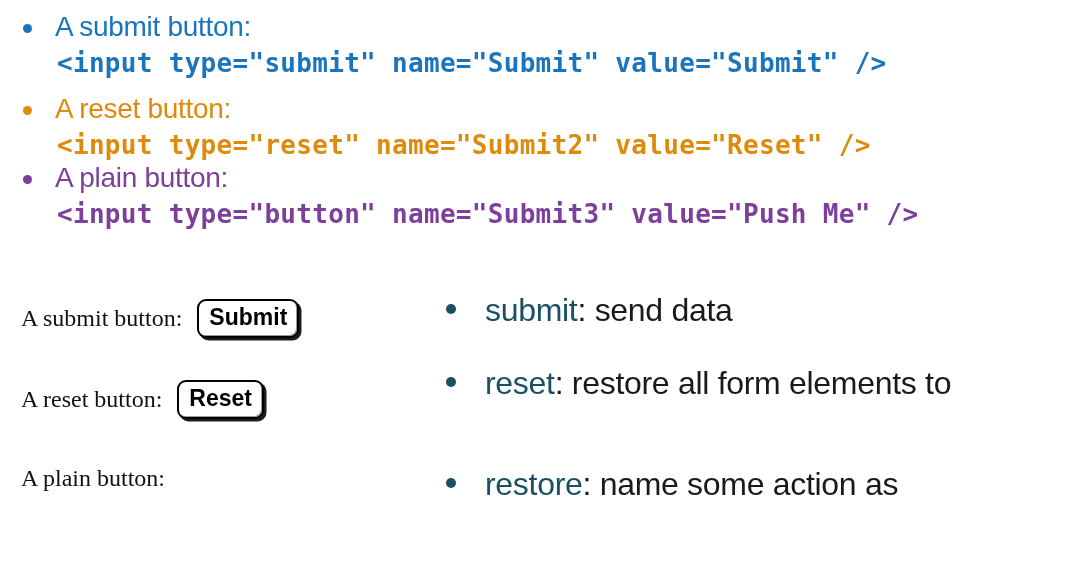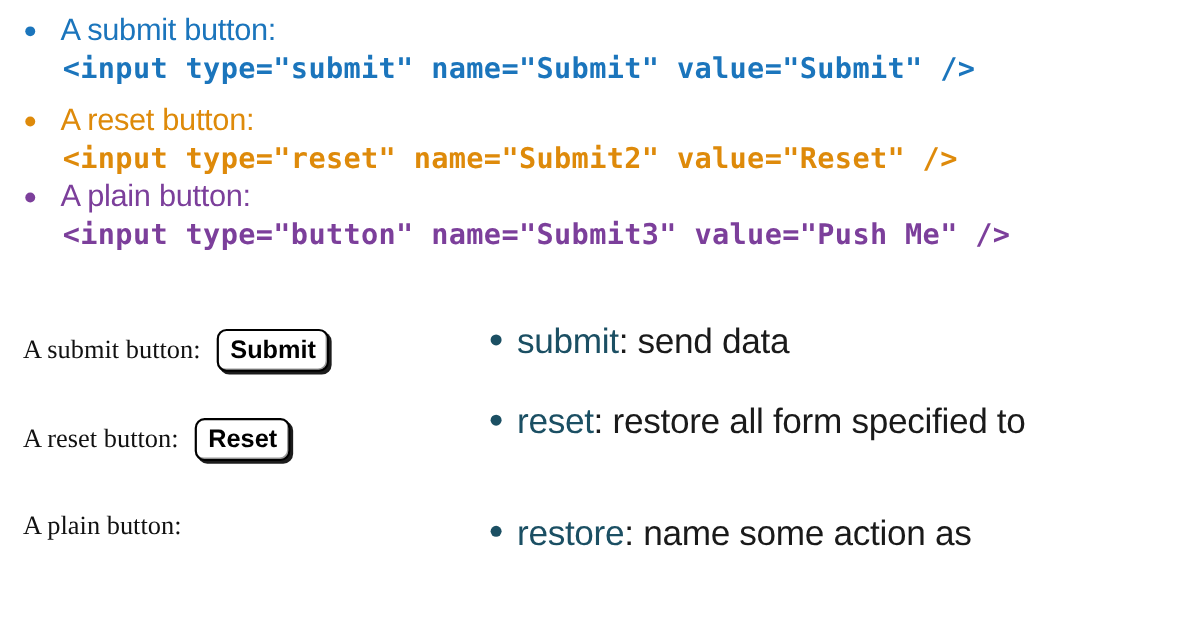--- a/index.html
+++ b/index.html
@@ -37,21 +37,21 @@
     line-height:1;padding:5px 10px 7px 10px;border:2px solid #000;border-radius:9px;
     box-shadow:2.5px 2.5px 0 #1c1c1c, inset -1px -1px 0 #9a9a9a;
     white-space:nowrap;cursor:pointer;
   }
   
   .br-item{position:absolute;left:445px;width:635px;}
   .br-item.i1{top:287px;}
   .br-item.i2{top:360px;}
   .br-item.i3{top:461px;}
   .br-dot{left:1px;top:17px;width:10px;height:10px;background:#1B4F63;}
-  .br-text{margin-left:25px;font-size:32px;line-height:46px;color:#1a1a1a;letter-spacing:-0.3px;}
+  .br-text{margin-left:40px;font-size:32px;line-height:46px;color:#1a1a1a;letter-spacing:-0.3px;}
   .kw{color:#1B4F63;}
   .br-line2:empty{display:none;}
 </style>
 </head>
 <body>
 
 <div class="slide">
 
   <div>
 
@@ -99,21 +99,21 @@
       <span class="dot br-dot"></span>
       <div class="br-text">
         <span class="kw">submit</span><span>: send data</span>
         
       </div>
     </div>
 
     <div class="br-item i2">
       <span class="dot br-dot"></span>
       <div class="br-text">
-        <span class="kw">reset</span><span>: restore all form specified to</span>
+        <span class="kw">reset</span><span>: restore all form elements to</span>
       </div>
     </div>
 
     <div class="br-item i3">
       <span class="dot br-dot"></span>
       <div class="br-text">
         <span class="kw">restore</span><span>: name some action as</span>
       </div>
     </div>
 

